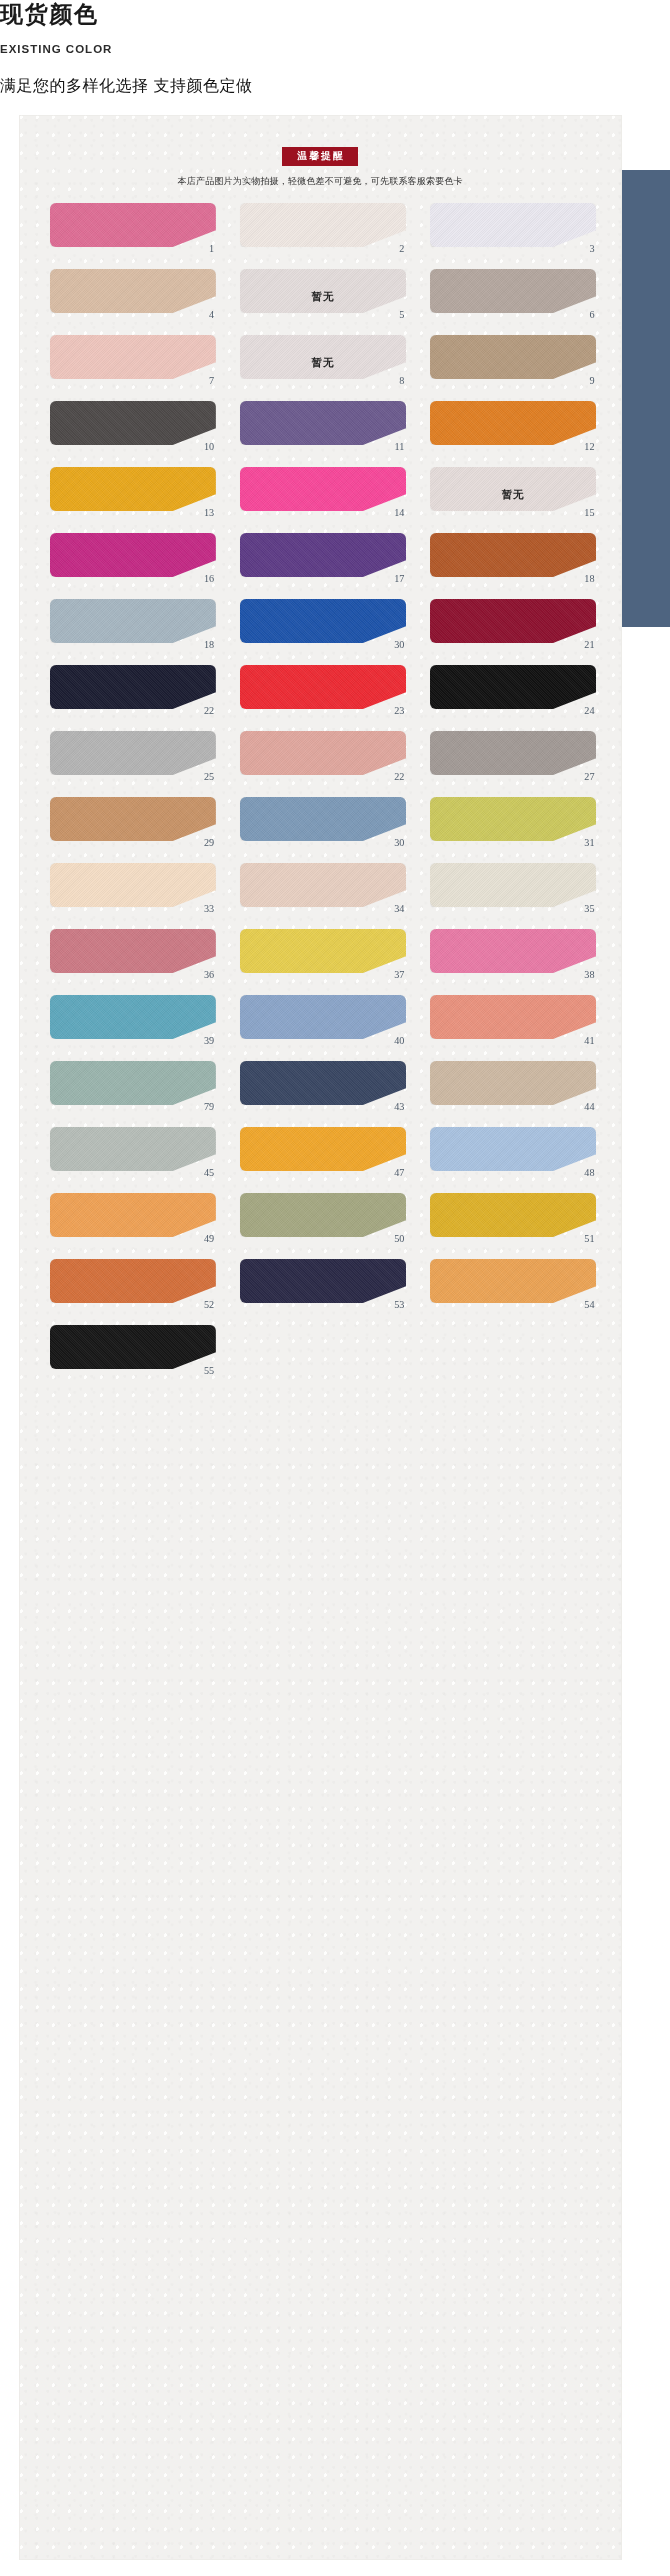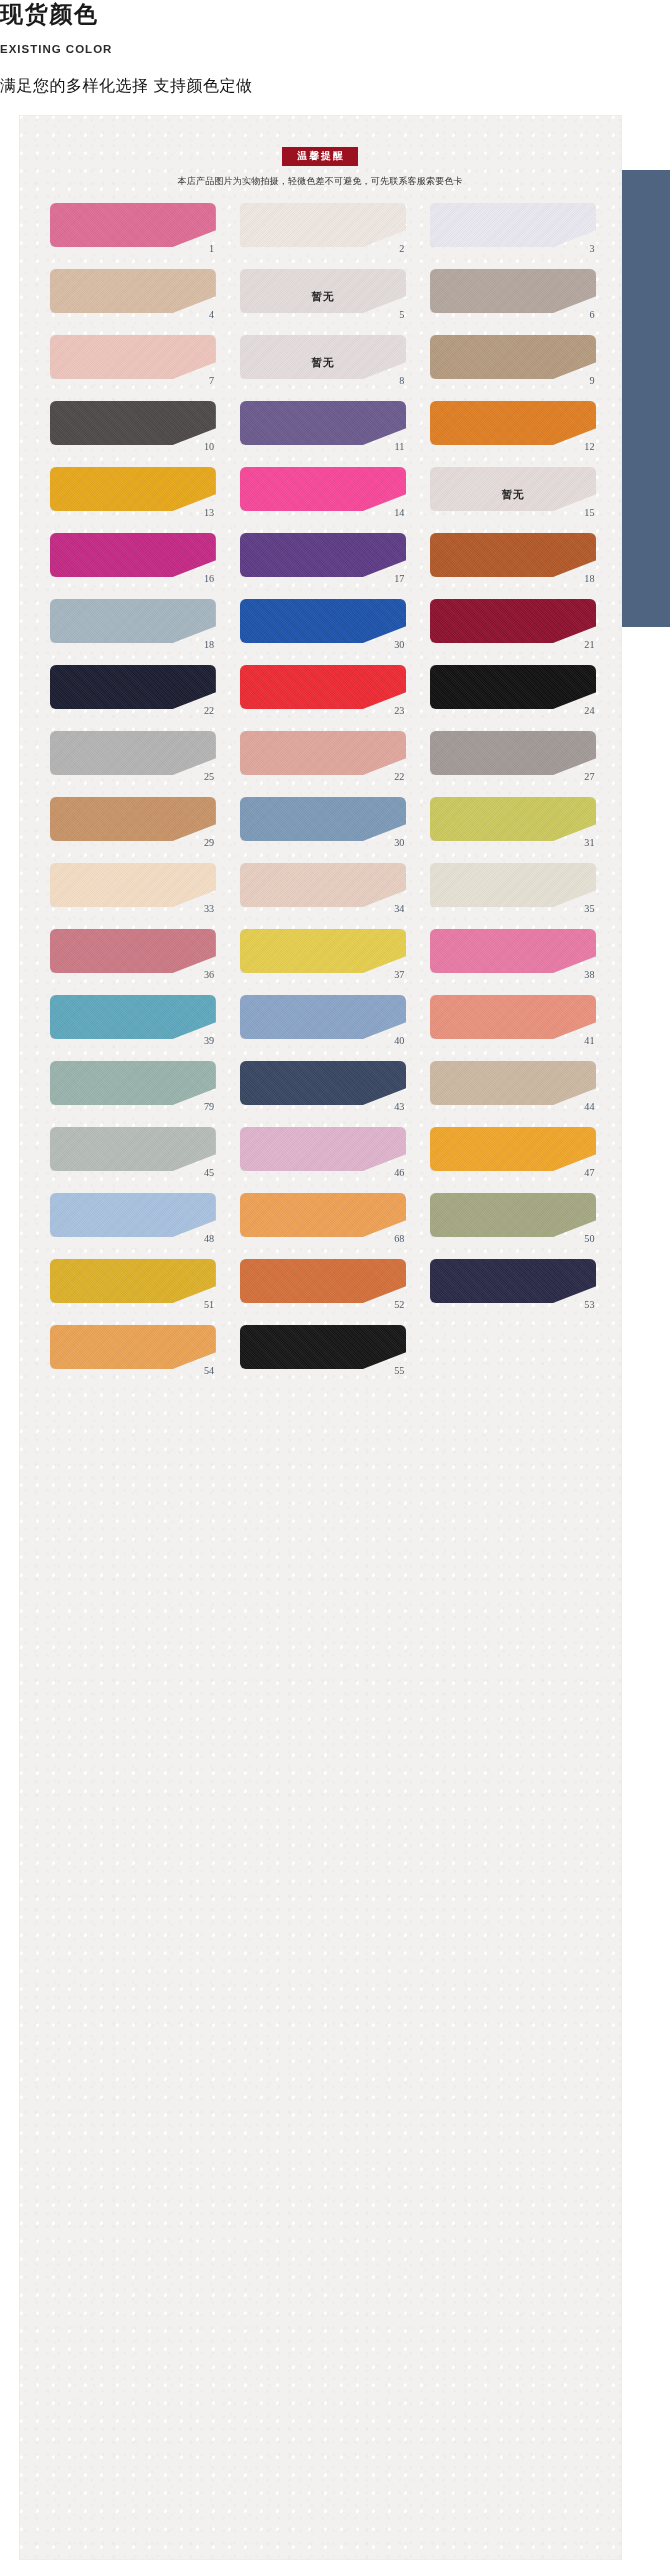--- a/index.html
+++ b/index.html
@@ -346,34 +346,30 @@
       </div>
       <div class="swatch-cell">
         <div class="swatch-chip" style="background: rgb(205, 185, 163);"></div>
         <div class="swatch-number">44</div>
       </div>
       <div class="swatch-cell">
         <div class="swatch-chip" style="background: rgb(182, 189, 184);"></div>
         <div class="swatch-number">45</div>
       </div>
       <div class="swatch-cell">
-        <div class="swatch-chip" style="background: rgb(223, 180, 205);"></div>
-        <div class="swatch-number">46</div>
-      </div>
-      <div class="swatch-cell">
         <div class="swatch-chip" style="background: rgb(240, 167, 44);"></div>
         <div class="swatch-number">47</div>
       </div>
       <div class="swatch-cell">
         <div class="swatch-chip" style="background: rgb(169, 194, 224);"></div>
         <div class="swatch-number">48</div>
       </div>
       <div class="swatch-cell">
         <div class="swatch-chip" style="background: rgb(239, 161, 85);"></div>
-        <div class="swatch-number">68</div>
+        <div class="swatch-number">49</div>
       </div>
       <div class="swatch-cell">
         <div class="swatch-chip" style="background: rgb(165, 168, 130);"></div>
         <div class="swatch-number">50</div>
       </div>
       <div class="swatch-cell">
         <div class="swatch-chip" style="background: rgb(221, 177, 42);"></div>
         <div class="swatch-number">51</div>
       </div>
       <div class="swatch-cell">

